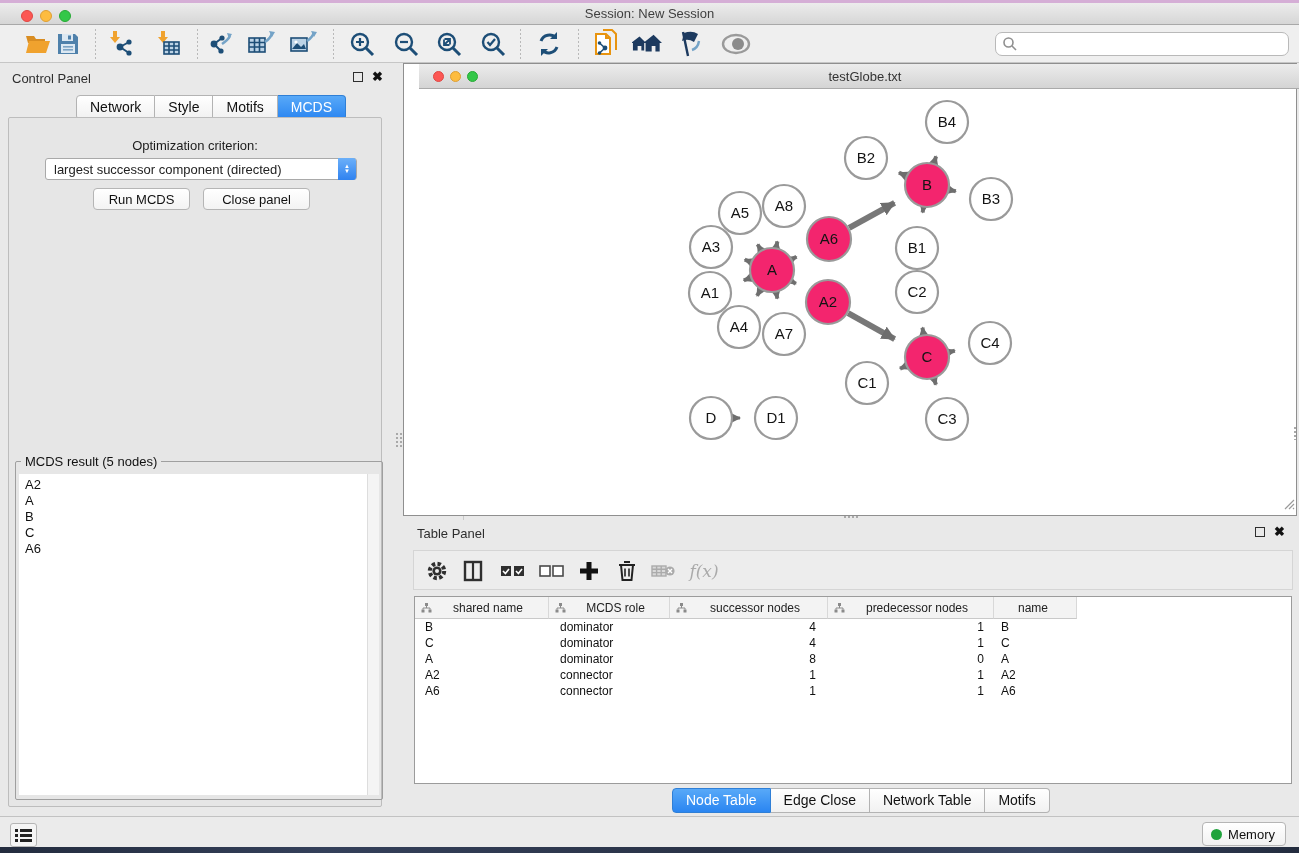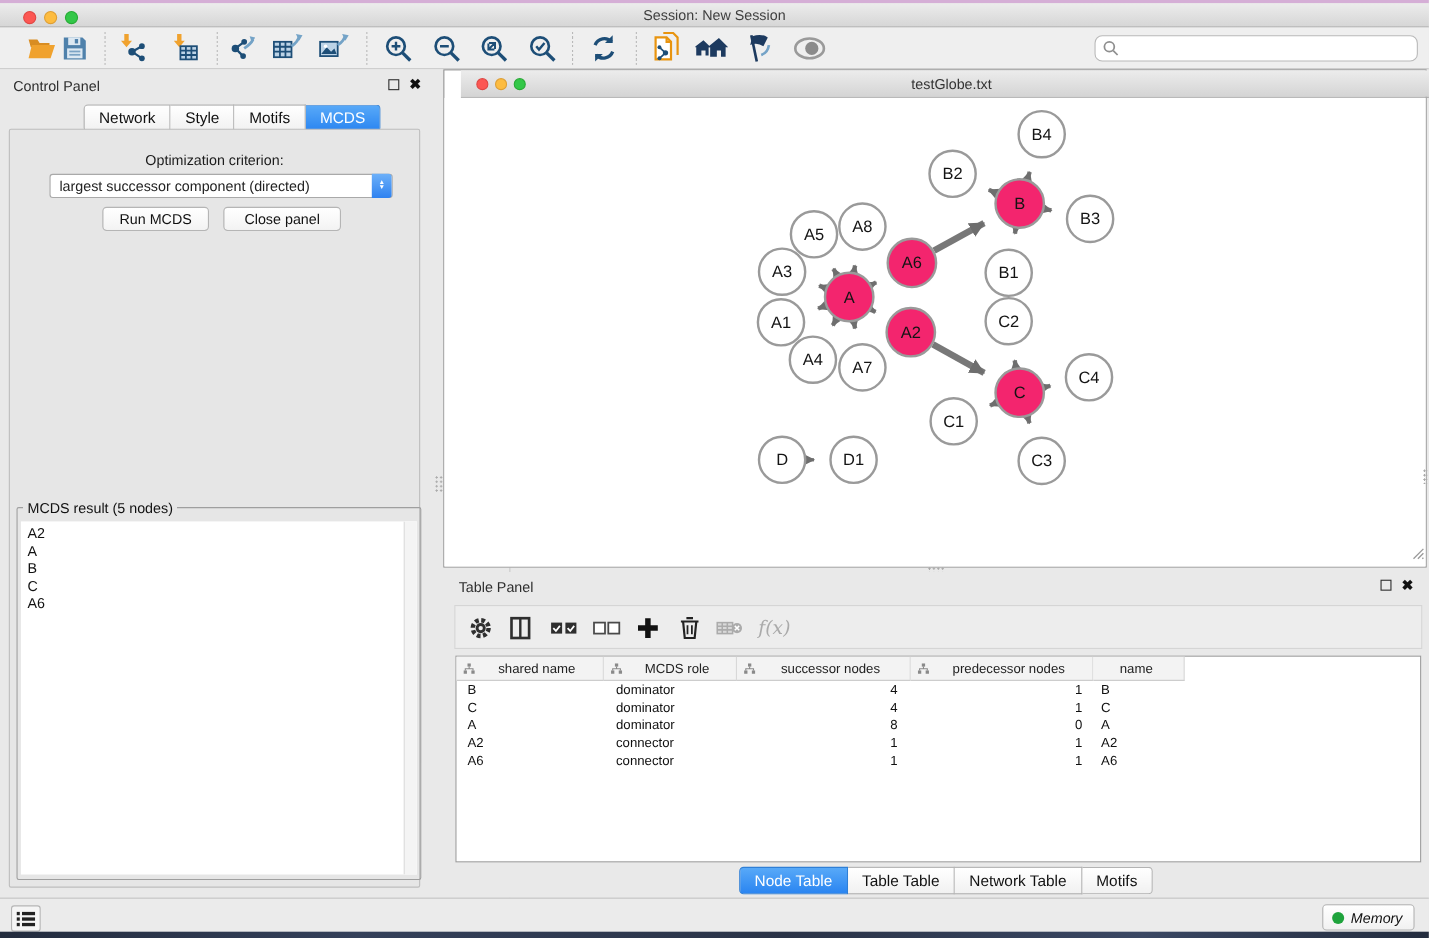--- a/index.html
+++ b/index.html
@@ -98,21 +98,21 @@
   .nt-hcell svg { margin-left:6px; flex:0 0 auto; }
   .nt-row { display:flex; height:16px; font-size:12px; color:#101010; }
   .nt-cell { overflow:hidden; white-space:nowrap; line-height:16px; }
   #nt-tabs { position:absolute; left:269px; top:268px;align-items:center; }
 
   
   #status-bar { left:0; top:816px; width:1299px; height:31px; background:#ebebeb; border-top:1px solid #c2c2c2; }
   #list-btn { position:absolute; left:10px; top:6px; width:27px; height:24px; background:#f5f5f5;
     border:1px solid #b5b5b5; border-radius:3px; display:flex; align-items:center; justify-content:center; }
   #memory-btn { position:absolute; right:13px; top:5px; height:24px; padding:0 10px 0 8px; background:linear-gradient(#fff,#f1f1f1);
-    border:1px solid #b5b5b5; border-radius:4px; display:flex; align-items:center; gap:6px; font-size:13px; color:#111;font-style:italic; }
+    border:1px solid #b5b5b5; border-radius:4px; display:flex; align-items:center; gap:6px; font-size:13px; color:#111; }
   #memory-dot { width:11px; height:11px; border-radius:50%; background:#1fa33c; }
 </style>
 </head>
 <body>
 
 <div id="wall-top" class="abs"></div>
 
 <div id="titlebar" class="abs">
   <span class="traffic t-red"></span>
   <span class="traffic t-yellow"></span>
@@ -532,21 +532,21 @@
           <span class="nt-cell" style="width:134px;padding-left:10px;text-align:left">A6</span>
           <span class="nt-cell" style="width:121px;padding-left:11px;text-align:left">connector</span>
           <span class="nt-cell" style="width:158px;padding-right:12px;text-align:right">1</span>
           <span class="nt-cell" style="width:166px;padding-right:10px;text-align:right">1</span>
           <span class="nt-cell" style="width:83px;padding-left:7px;text-align:left">A6</span>
         </div>
       </div>
   </div>
   <div id="nt-tabs" class="seg">
       <span class="tab selected">Node Table</span>
-      <span class="tab">Table Table</span>
+      <span class="tab">Edge Close</span>
       <span class="tab">Network Table</span>
       <span class="tab">Motifs</span>
     </div>
 </div>
 
 <div id="status-bar" class="abs">
   <span id="list-btn">
     <svg width="17" height="15" viewBox="0 0 17 15">
         <g fill="#222">
           <rect x="0" y="1" width="3" height="3"></rect>

